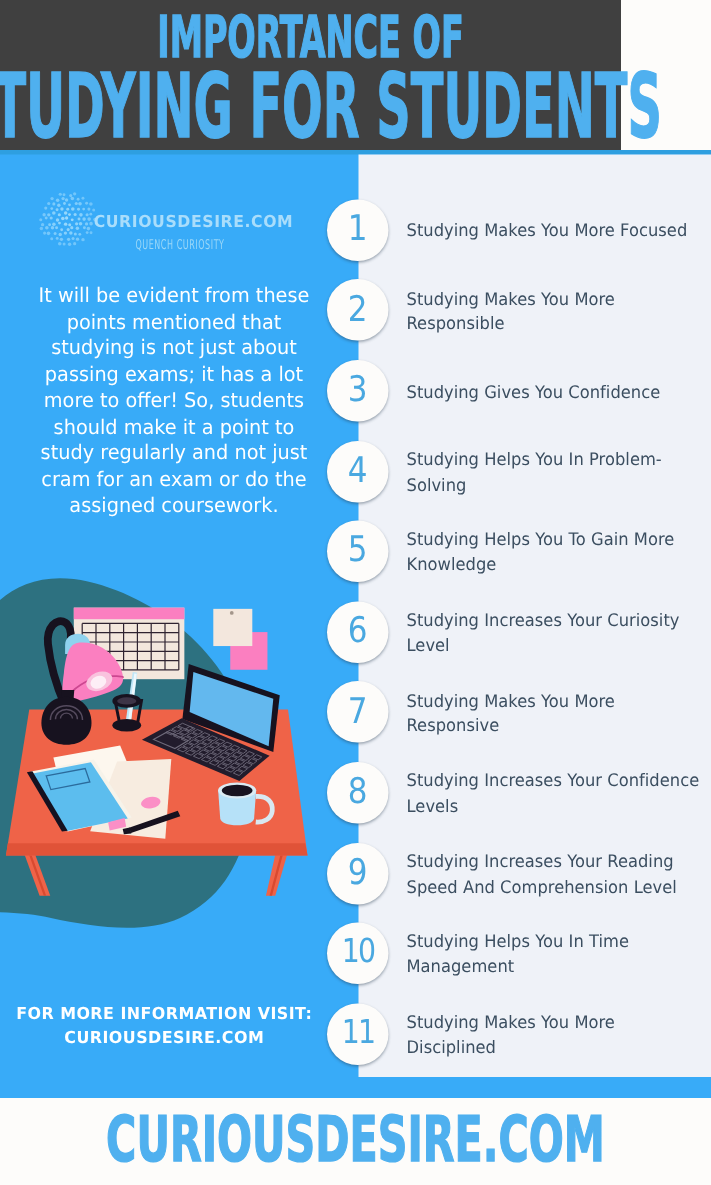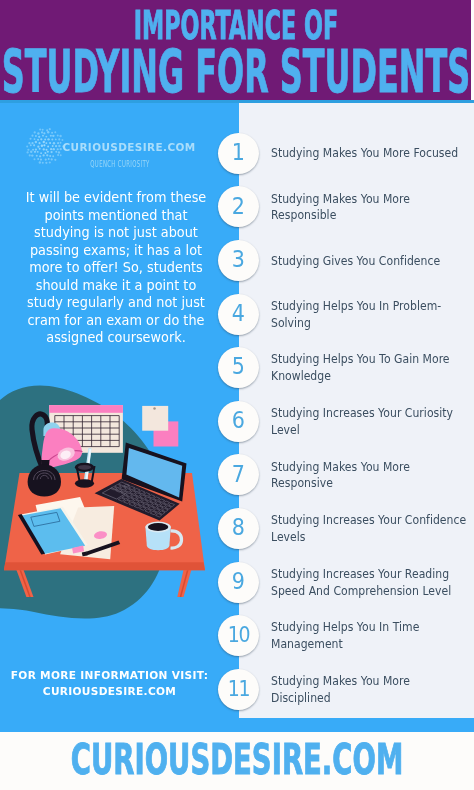--- a/index.html
+++ b/index.html
@@ -2,21 +2,21 @@
 <html><head>
 <meta charset="utf-8">
 <title>Importance of Studying for Students</title>
 <style>
   html,body{margin:0;padding:0;}
   body{width:474px;height:790px;background:#ffffff;overflow:hidden;
        font-family:"DejaVu Sans",sans-serif;-webkit-font-smoothing:antialiased;}
   .page{position:relative;width:474px;height:790px;background:#fdfcfa;overflow:hidden;}
 
   
-  .header{position:absolute;left:0;top:0;width:471px;height:100px;background:#701a75;text-decoration:underline;}
+  .header{position:absolute;left:0;top:0;width:414px;height:100px;background:#404040;text-decoration:underline;}
   .hdr-line1,.hdr-line2{position:absolute;left:50%;white-space:nowrap;color:#4fb0ef;
     font-family:"DejaVu Sans",sans-serif;font-stretch:condensed;font-weight:700;
     -webkit-text-stroke:0.9px #4fb0ef;}
   .hdr-line1{top:7px;font-size:38.4px;line-height:38.4px;
     transform:translateX(-50%) scaleX(0.645);}
   .hdr-line2{top:42px;font-size:59.5px;line-height:59.5px;
     transform:translateX(-50%) scaleX(0.596);}
 
   
   .blue-band{position:absolute;left:0;top:100px;width:474px;height:632px;background:#38abf8;}

